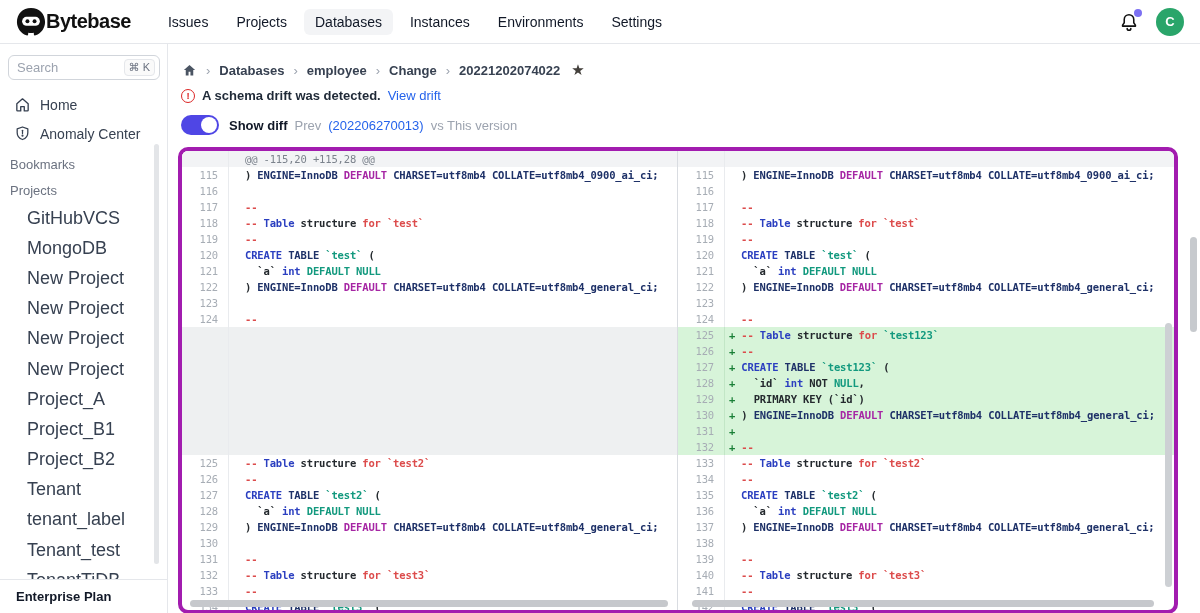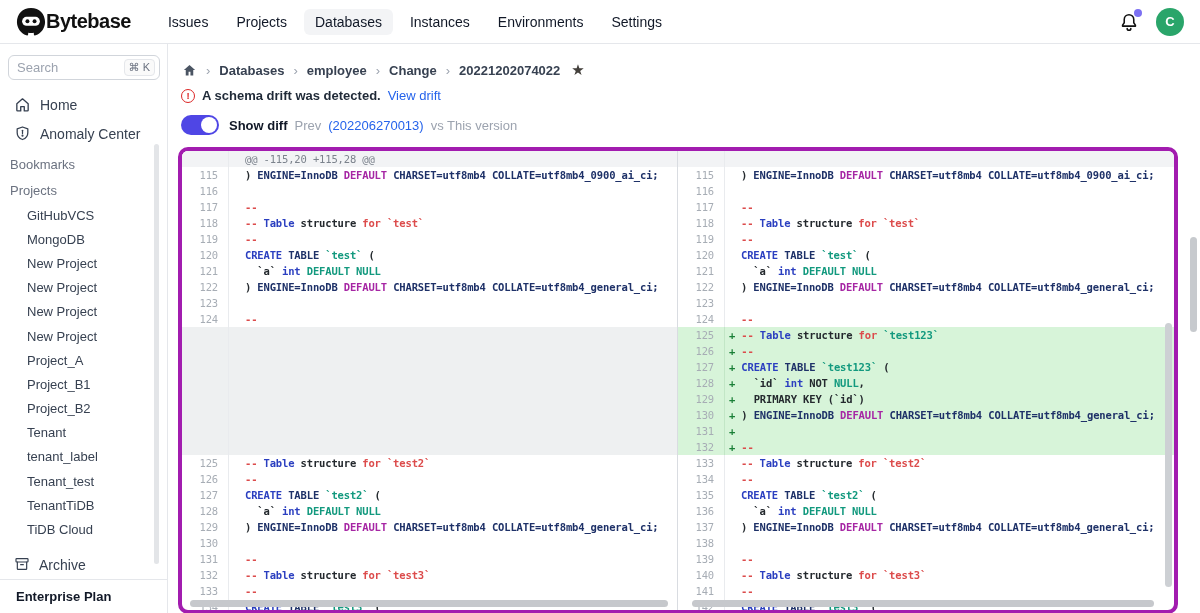--- a/index.html
+++ b/index.html
@@ -29,21 +29,21 @@
     font-family:"Liberation Sans", sans-serif; }
   .search-box input::placeholder { color:#9ca3af; }
   .kbd { position:absolute; right:4px; top:4px; font-size:11px; color:#6b7280; border:1px solid #e5e7eb;
     background:#fafafa; border-radius:4px; padding:1px 4px; }
   .menu { margin-top:10px; }
   .menu-item { display:flex; align-items:center; gap:9px; padding:6px 14px; font-size:14px;
     color:#374151; cursor:pointer; }
   .menu-item .mi-icon { width:17px; height:17px; display:flex; align-items:center; justify-content:center; color:#374151; }
   .section-label { font-size:13px; color:#6b7280; padding:9px 10px 2px 10px; }
   .proj-list { margin-top:3px; }
-  .proj-item { font-size:13px; color:#374151; padding:4.6px 10px 4.6px 27px; cursor:pointer; white-space:nowrap; }
+  .proj-item { font-size:18px; color:#374151; padding:4.6px 10px 4.6px 27px; cursor:pointer; white-space:nowrap; }
   .archive-item { display:flex; align-items:center; gap:9px; padding:8px 14px; font-size:14px;
     color:#374151; cursor:pointer; margin-top:6px; }
   .sidebar-footer { position:absolute; left:0; right:0; bottom:0; border-top:1px solid #e5e7eb;
     padding:9px 16px; font-size:13px; font-weight:700; color:#111827; background:#fff; }
   .side-thumb { position:absolute; right:8px; top:100px; width:5px; height:420px;
     background:#e3e5e8; border-radius:3px; }
 
   
   .main { position:absolute; top:44px; left:168px; right:0; bottom:0; background:#fff; }
   .breadcrumb { display:flex; align-items:center; gap:9px; padding:17px 0 0 14px; font-size:13px; }

